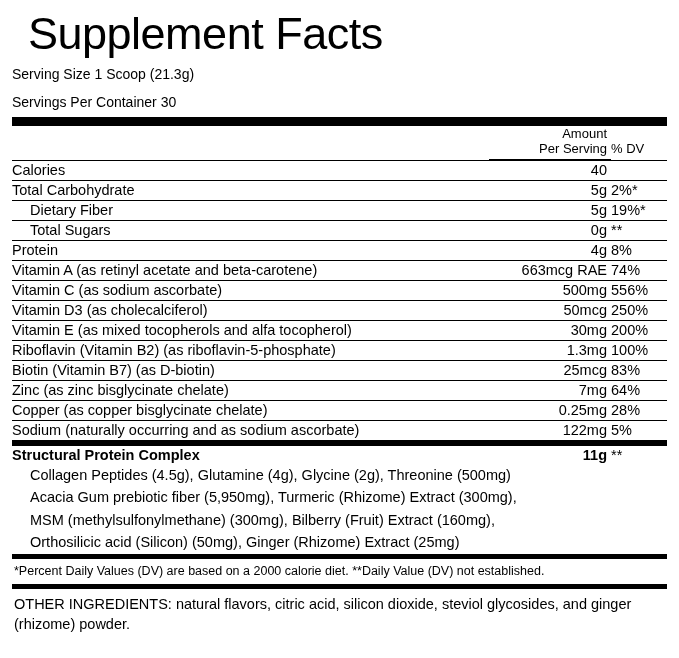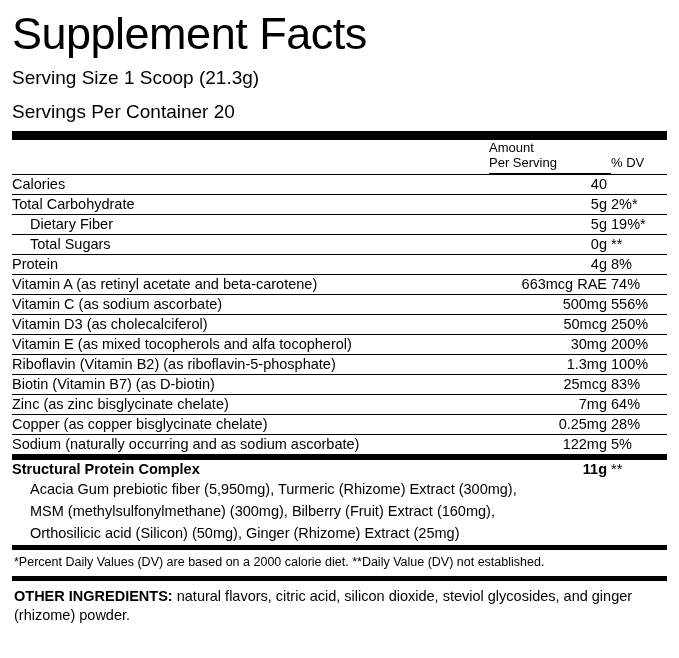--- a/index.html
+++ b/index.html
@@ -19,25 +19,25 @@
     width: 679px;
     height: 658px;
     box-sizing: border-box;
     padding: 8px 12px 0 12px;
   }
   .title {
     font-size: 45px;
     font-weight: 400;
     letter-spacing: -0.5px;
     line-height: 1.05;
-    margin: 2px 0 6px 0;
+    margin: 2px 0 6px 16px;
     white-space: nowrap;
   }
   .serving-line {
-    font-size: 19px;
+    font-size: 14px;
     line-height: 1.38;
     margin-top: 8px;
   }
   .rule-thick {
     height: 9px;
     background: #000;
     margin: 5px 0 0 0;
   }
   .rule-med {
     height: 5px;
@@ -58,21 +58,21 @@
   }
   .col-name { text-align: left; }
   .col-amt  { text-align: right; width: 118px; white-space: nowrap; padding-right: 4px !important;}
   .col-dv   { width: 56px; white-space: nowrap; }
   .hdr-row td {
     font-size: 13px;
     line-height: 1.15;
     padding-bottom: 2px;
   }
   .hdr-amount {
-    text-align: left;
+    text-align: right;
     border-bottom: 0;
   }
   .hdr-amount .l1 { display:block; }
   .hdr-amount .l2 { display:block; }
   .underline-cell {
     border-bottom: 1.5px solid #000;
   }
   .row-sep td {
     border-bottom: 1.5px solid #000;
   }
@@ -95,31 +95,31 @@
   .footnote {
     font-size: 12.5px;
     line-height: 1.3;
     padding: 4px 0 5px 2px;
   }
   .other {
     font-size: 14.5px;
     line-height: 1.35;
     padding: 6px 0 0 2px;
   }
-  .other b { font-weight: bold; text-align: right; }
+  .other b { font-weight: normal; text-align: right; }
 </style>
 </head>
 <body>
 
 <div class="panel">
 
   <div class="title">Supplement Facts</div>
 
   <div class="serving-line">Serving Size 1 Scoop (21.3g)</div>
-  <div class="serving-line">Servings Per Container 20</div>
+  <div class="serving-line">Servings Per Container 30</div>
 
   <div class="rule-thick"></div>
 
   <table class="facts">
     <tbody>
       <tr class="hdr-row">
         <td class="col-name"></td>
         <td class="col-amt hdr-amount underline-cell">
           <span class="l1">Amount</span>
           <span class="l2">Per Serving</span>
@@ -209,20 +209,23 @@
   <div class="rule-med"></div>
 
   <table class="facts">
     <tbody id="blends-body">
         <tr class="blend-head">
           <td class="col-name bold">Structural Protein Complex</td>
           <td class="col-amt bold">11g</td>
           <td class="col-dv">**</td>
         </tr>
         <tr class="blend-body">
+          <td class="col-name ing" colspan="3">Collagen Peptides (4.5g), Glutamine (4g), Glycine (2g), Threonine (500mg)</td>
+        </tr>
+        <tr class="blend-body">
           <td class="col-name ing" colspan="3">Acacia Gum prebiotic fiber (5,950mg), Turmeric (Rhizome) Extract (300mg),</td>
         </tr>
         <tr class="blend-body">
           <td class="col-name ing" colspan="3">MSM (methylsulfonylmethane) (300mg), Bilberry (Fruit) Extract (160mg),</td>
         </tr>
         <tr class="blend-body">
           <td class="col-name ing" colspan="3">Orthosilicic acid (Silicon) (50mg), Ginger (Rhizome) Extract (25mg)</td>
         </tr>
       </tbody>
   </table>

